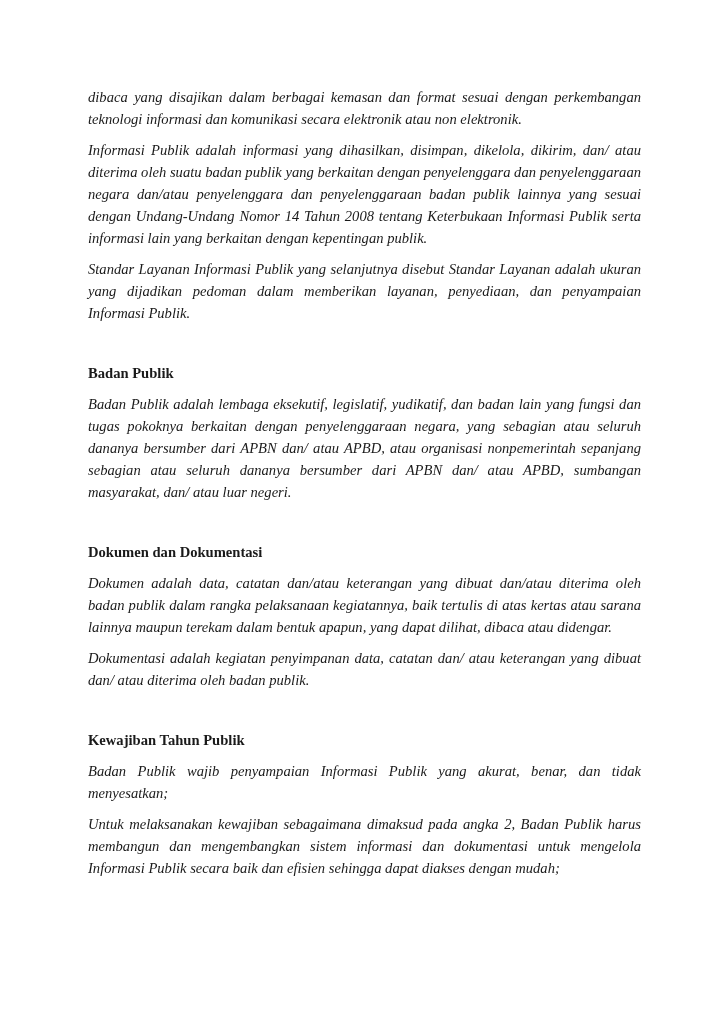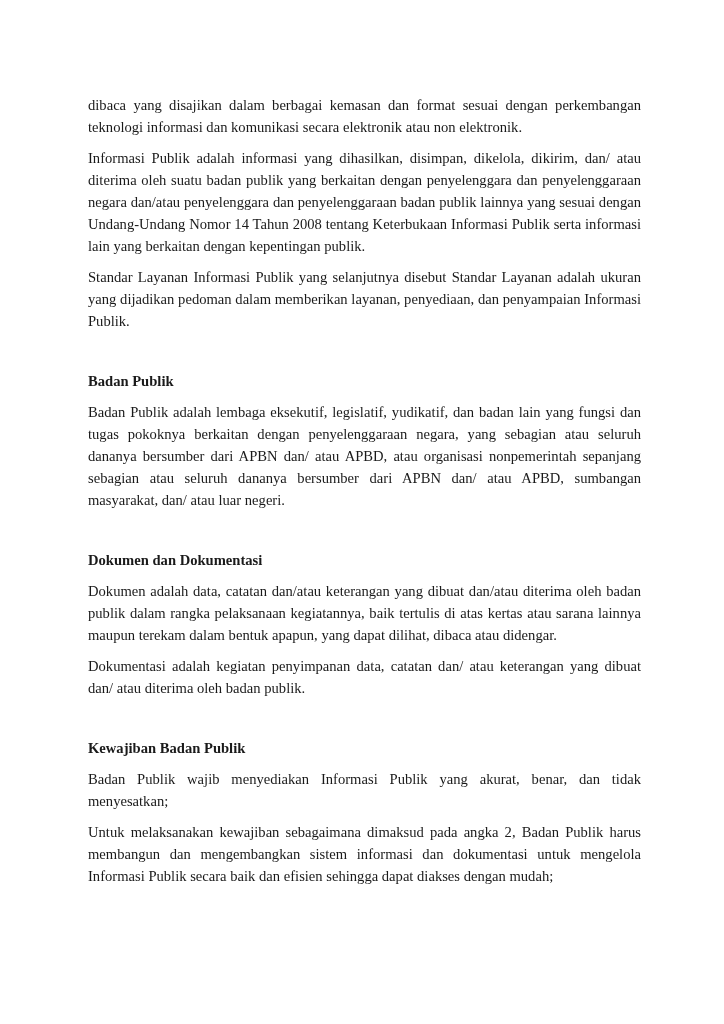--- a/index.html
+++ b/index.html
@@ -2,21 +2,21 @@
 <html><head>
 <meta charset="utf-8">
 <style>
   html, body { margin: 0; padding: 0; background: #ffffff; }
   body { width: 724px; height: 1024px; overflow: hidden; position: relative; }
   .page {
     position: absolute; left: 88px; top: 86px; width: 553px;
     font-family: "Liberation Serif", "DejaVu Serif", serif;
     font-size: 14.6px; line-height: 22px; color: #1a1a1a;
   }
-  .p { margin: 8px 0 9px 0; text-align: justify; }
+  .p { margin: 0 0 9px 0; text-align: justify; font-style: italic; }
   .h { font-weight: bold; margin: 0 0 9px 0; }
   .gap1 { height: 29px; }
 </style>
 </head>
 <body>
 
 <div class="page">
   <p class="p">dibaca yang disajikan dalam berbagai kemasan dan format sesuai dengan perkembangan teknologi informasi dan komunikasi secara elektronik atau non elektronik.</p>
   <p class="p">Informasi Publik adalah informasi yang dihasilkan, disimpan, dikelola, dikirim, dan/ atau diterima oleh suatu badan publik yang berkaitan dengan penyelenggara dan penyelenggaraan negara dan/atau penyelenggara dan penyelenggaraan badan publik lainnya yang sesuai dengan Undang-Undang Nomor 14 Tahun 2008 tentang Keterbukaan Informasi Publik serta informasi lain yang berkaitan dengan kepentingan publik.</p>
   <p class="p">Standar Layanan Informasi Publik yang selanjutnya disebut Standar Layanan adalah ukuran yang dijadikan pedoman dalam memberikan layanan, penyediaan, dan penyampaian Informasi Publik.</p>
@@ -24,16 +24,16 @@
   <div class="gap1"></div>
   <div class="h">Badan Publik</div>
   <p class="p">Badan Publik adalah lembaga eksekutif, legislatif, yudikatif, dan badan lain yang fungsi dan tugas pokoknya berkaitan dengan penyelenggaraan negara, yang sebagian atau seluruh dananya bersumber dari APBN dan/ atau APBD, atau organisasi nonpemerintah sepanjang sebagian atau seluruh dananya bersumber dari APBN dan/ atau APBD, sumbangan masyarakat, dan/ atau luar negeri.</p>
 
   <div class="gap1"></div>
   <div class="h">Dokumen dan Dokumentasi</div>
   <p class="p">Dokumen adalah data, catatan dan/atau keterangan yang dibuat dan/atau diterima oleh badan publik dalam rangka pelaksanaan kegiatannya, baik tertulis di atas kertas atau sarana lainnya maupun terekam dalam bentuk apapun, yang dapat dilihat, dibaca atau didengar.</p>
   <p class="p">Dokumentasi adalah kegiatan penyimpanan data, catatan dan/ atau keterangan yang dibuat dan/ atau diterima oleh badan publik.</p>
 
   <div class="gap1"></div>
-  <div class="h">Kewajiban Badan Publik</div>
-  <p class="p">Badan Publik wajib menyediakan Informasi Publik yang akurat, benar, dan tidak menyesatkan;</p>
+  <div class="h">Kewajiban Tahun Publik</div>
+  <p class="p">Badan Publik wajib penyampaian Informasi Publik yang akurat, benar, dan tidak menyesatkan;</p>
   <p class="p">Untuk melaksanakan kewajiban sebagaimana dimaksud pada angka 2, Badan Publik harus membangun dan mengembangkan sistem informasi dan dokumentasi untuk mengelola Informasi Publik secara baik dan efisien sehingga dapat diakses dengan mudah;</p>
 </div>
 
 </body></html>

